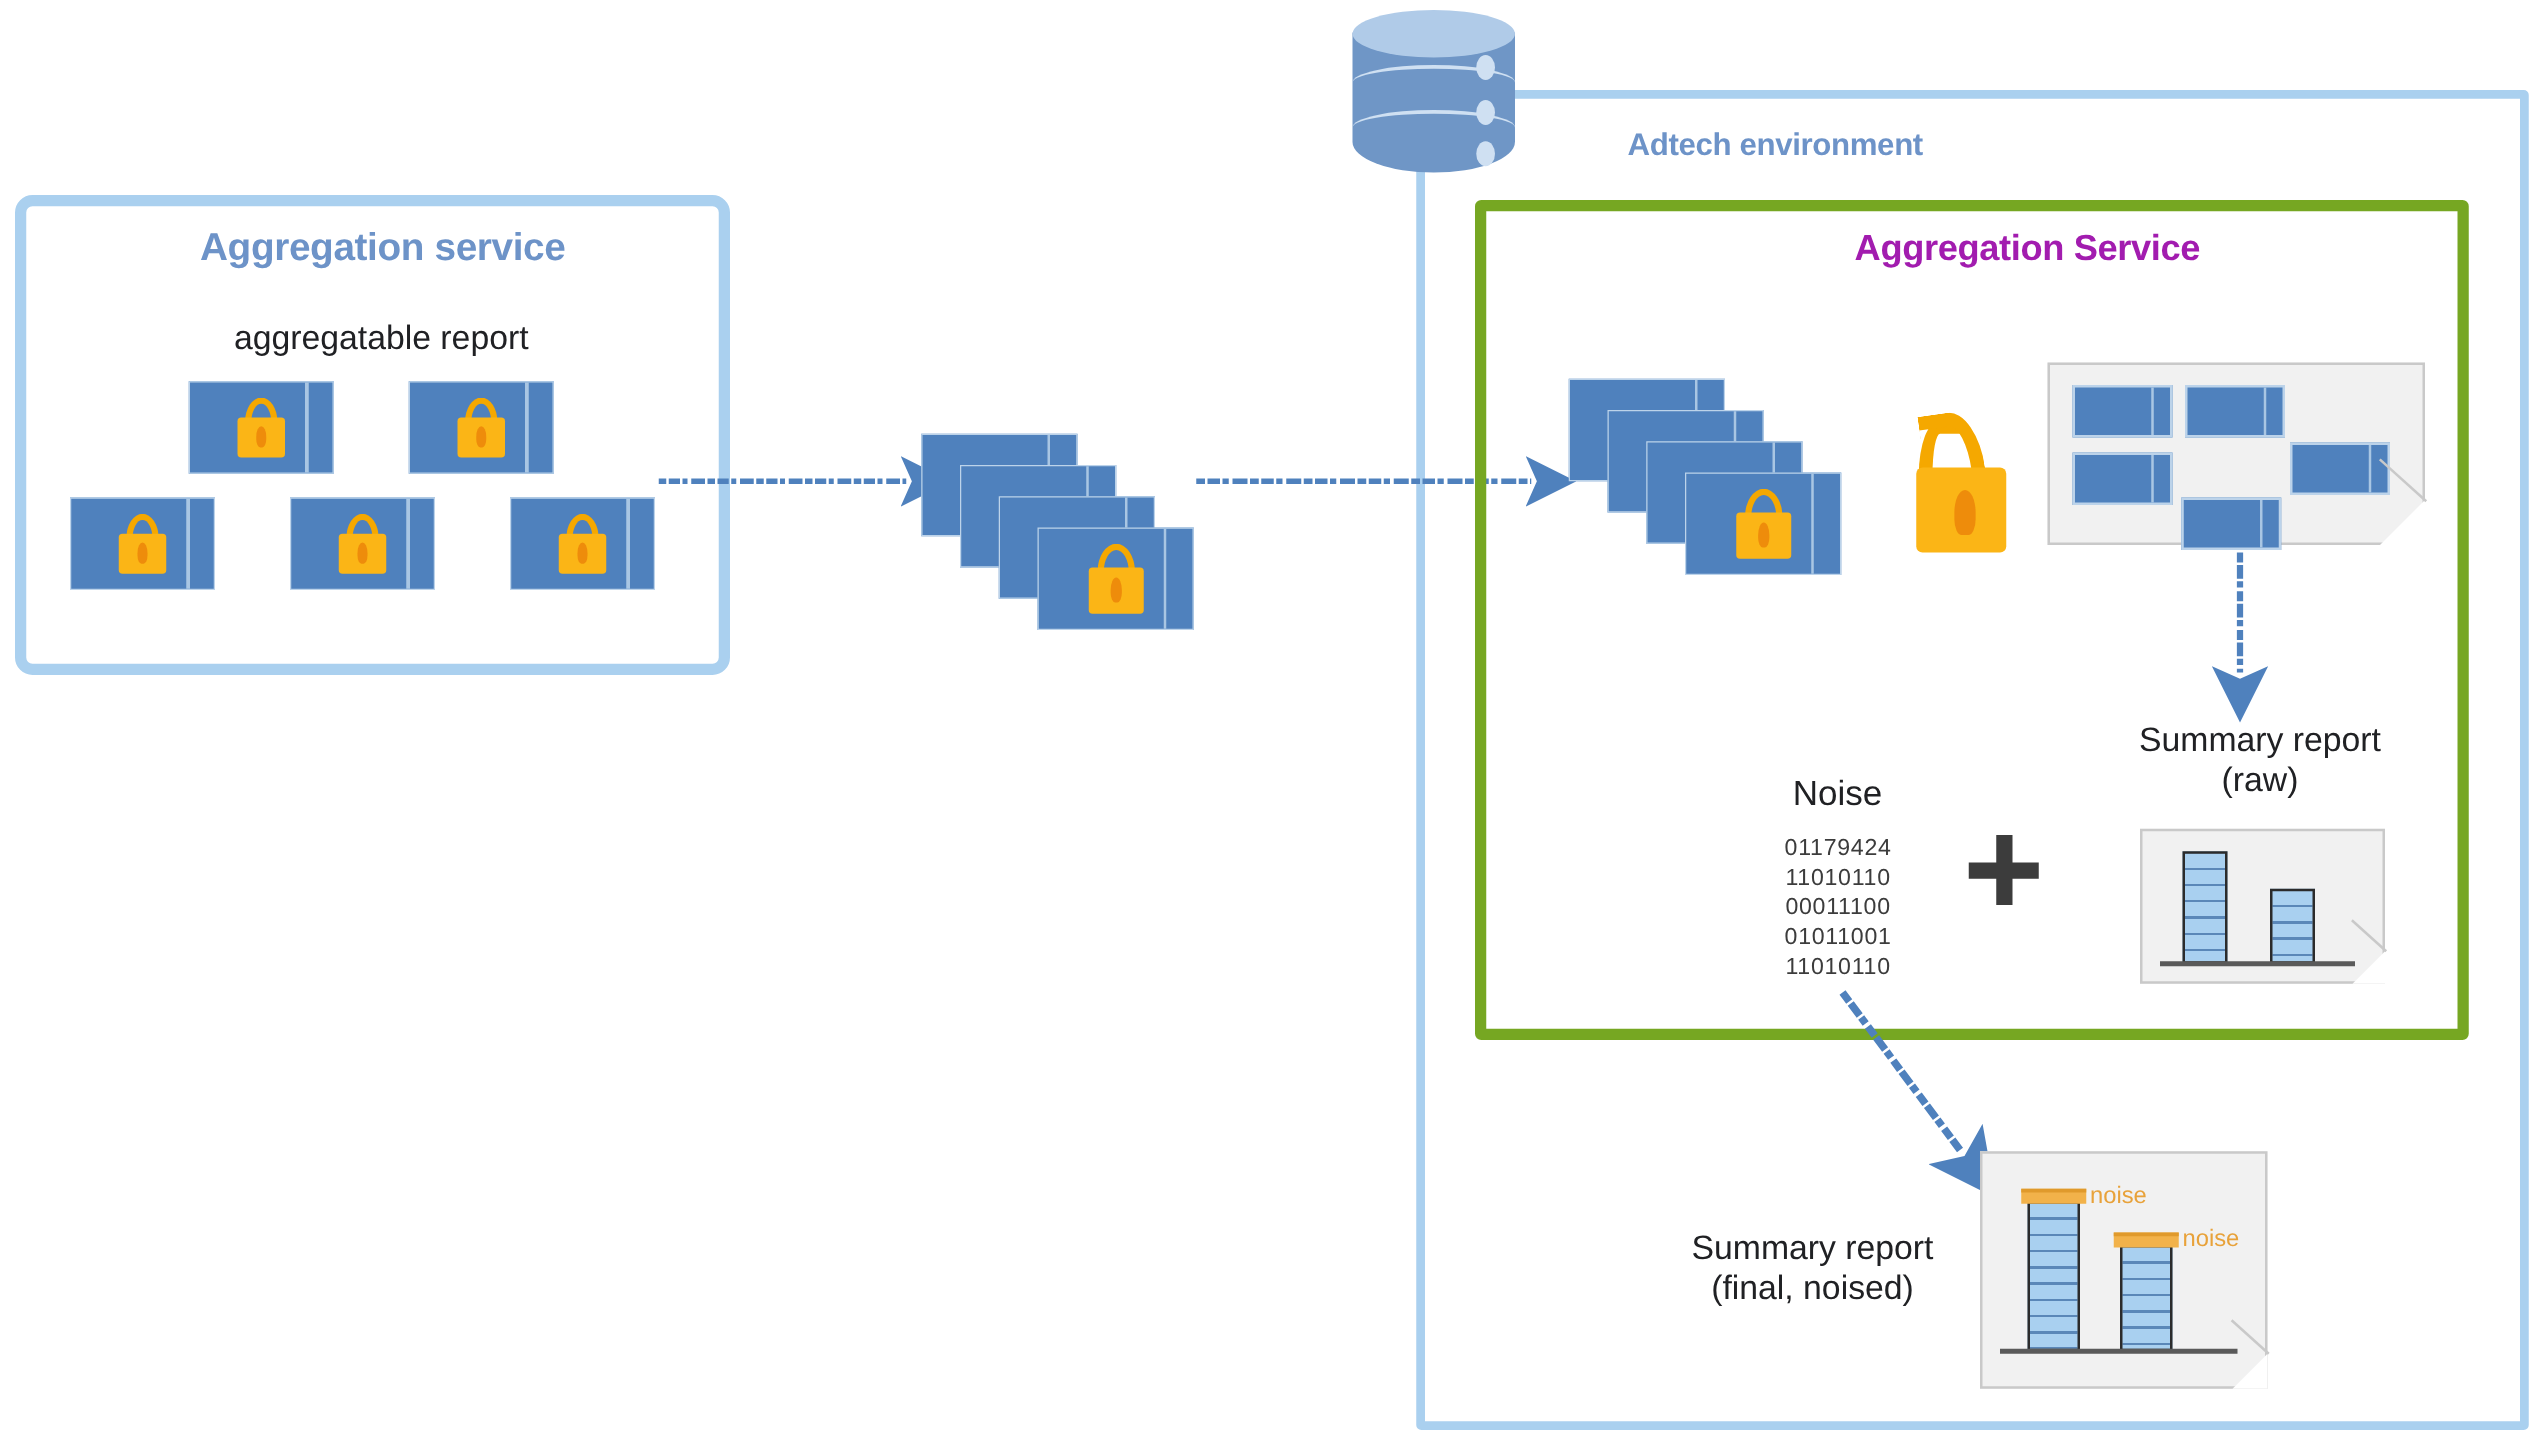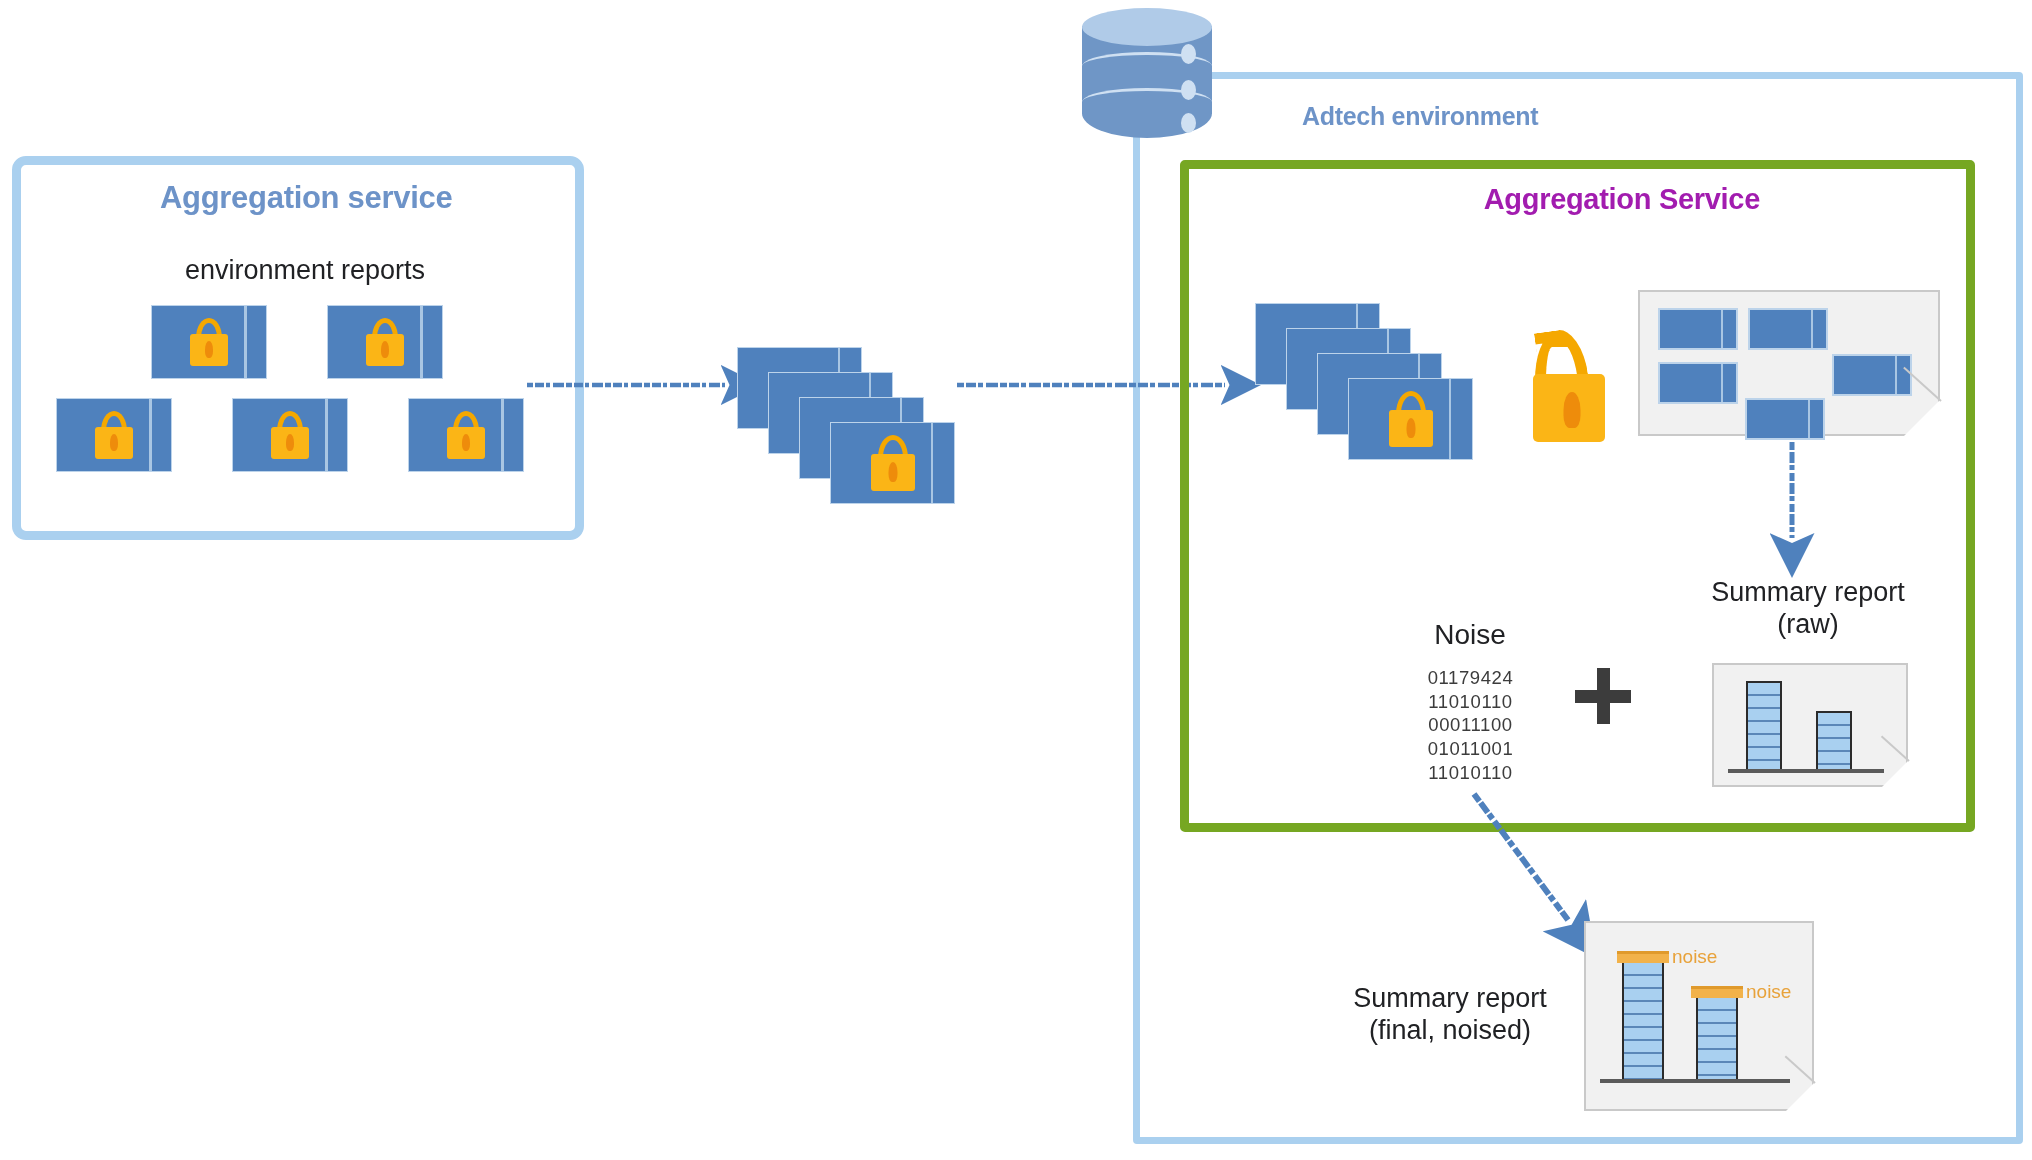--- a/index.html
+++ b/index.html
@@ -393,21 +393,21 @@
 </head>
 <body>
 
 <div id="stage">
 
   <div class="env-box adtech-box"></div>
   <div class="title-blue" id="adtech-title">Adtech environment</div>
 
   <div class="env-box collection-box"></div>
   <div class="title-blue" id="collection-title">Aggregation service</div>
-  <div class="label-dark" id="aggregatable-label">environment reports</div>
+  <div class="label-dark" id="aggregatable-label">aggregatable report</div>
 
   <div class="report" style="left:151px; top:305px; width:116px; height:74px;">
     <div class="split"></div>
     <div class="lock lock-closed" style="width:38px;height:48px;">
       <div class="shackle" style="width:26px;height:22px;"></div>
       <div class="body" style="width:38px;height:32px;"></div>
       <div class="key" style="bottom:8px;width:8px;height:17px;"></div>
     </div>
   </div>
   <div class="report" style="left:327px; top:305px; width:116px; height:74px;">

